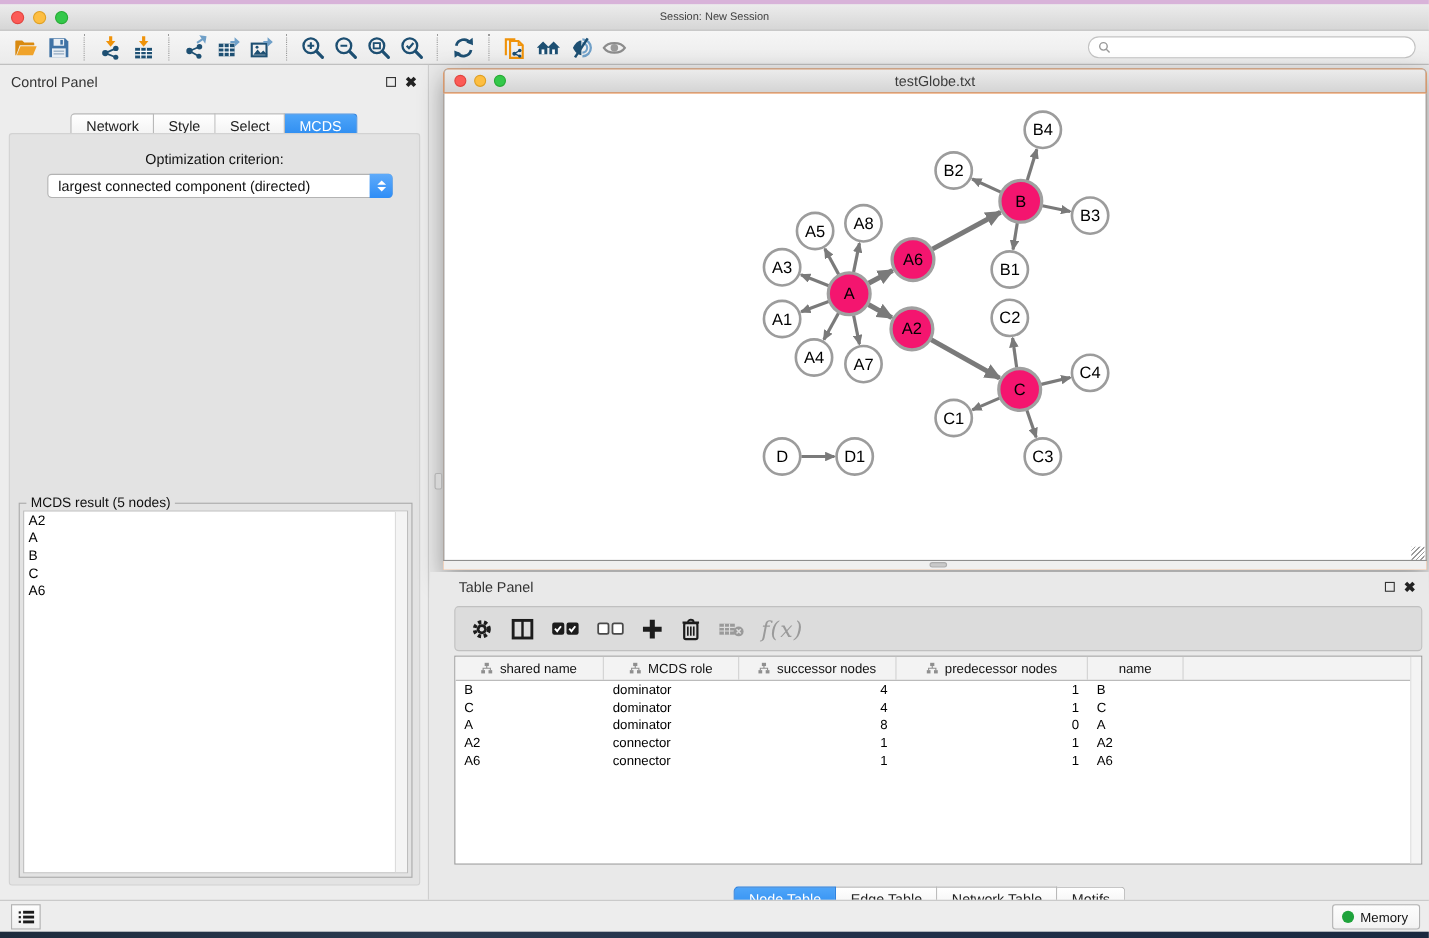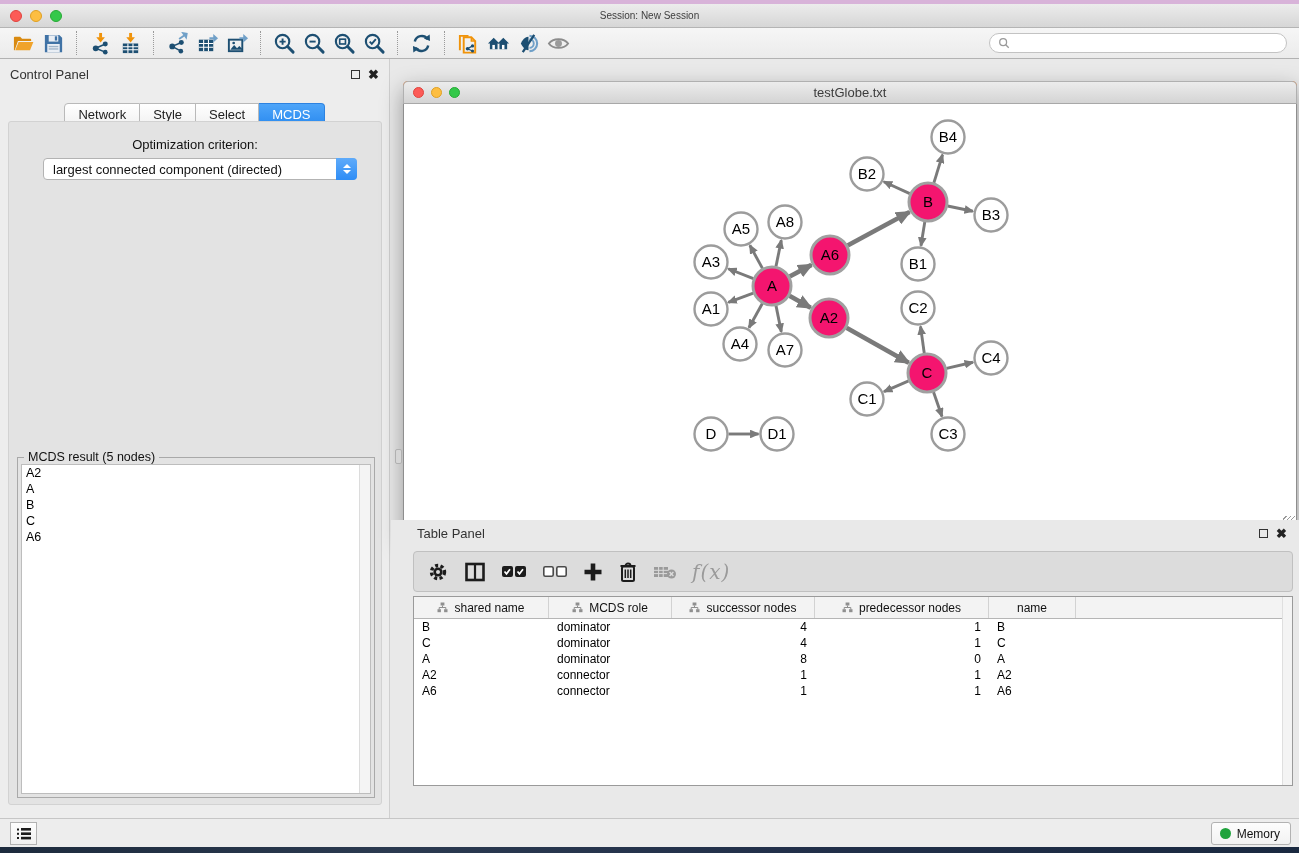--- a/index.html
+++ b/index.html
@@ -66,21 +66,21 @@
   .mac-btn { height:22px; padding:0 14px; font-size:13px; color:#111; background:linear-gradient(#ffffff,#f1f1f1);
     border:1px solid #b9b9b9; border-radius:4px; display:flex; align-items:center; cursor:default; font-family:"Liberation Sans",sans-serif; }
 
   .groupbox { position:absolute; left:8px; top:335px; width:358px; height:341px; border:1px solid #a9a9a9; }
   .gb-label { position:absolute; left:6px; top:-8px; background:#e3e3e3; padding:0 4px; font-size:12.5px; color:#111; }
   .gb-list { position:absolute; left:3px; top:6px; width:350px; height:330px; background:#fff; border:1px solid #bdbdbd; overflow:hidden; }
   .gb-scroll { position:absolute; right:0; top:0; width:11px; height:100%; background:#f4f4f4; border-left:1px solid #dcdcdc; }
   .list-item { font-size:12.5px; color:#000; padding:1px 0 1px 4px; line-height:14px; }
 
   
-  .net-window { position:absolute; left:403px; top:22px; width:894px; height:456px;
+  .net-window { position:absolute; left:403px; top:3px; width:894px; height:456px;
     background:#f97316; box-shadow:0 8px 22px rgba(0,0,0,0.35); border-radius:5px 5px 0 0; }
   .net-titlebar { height:23px; background:linear-gradient(#ececec,#d4d4d4); border:1px solid #b0b0b0; border-bottom:1px solid #a8a8a8;
     border-radius:5px 5px 0 0; display:flex; align-items:center; position:relative; }
   .net-titlebar .nt-lights { position:absolute; left:9px; display:flex; gap:7px; }
   .net-titlebar .light { width:11px; height:11px; }
   .net-title { width:100%; text-align:center; font-size:13px; color:#3c3c3c; }
   .net-canvas { position:absolute; left:0; top:23px; width:894px; height:425px; background:#fff; border:1px solid #8e8e8e; border-top:none; }
   .net-hscroll { position:absolute; left:0; top:448px; width:894px; height:8px; background:#f0f0f0; }
   .net-hthumb { position:absolute; left:442px; top:1px; width:16px; height:5px; background:#c9c9c9; border:1px solid #adadad; border-radius:3px; }
   .net-resize { position:absolute; right:2px; bottom:9px; width:12px; height:12px;
@@ -537,20 +537,26 @@
           <div class="tbl-row">
             <div class="tbl-cell" style="width: 135px;">A6</div>
             <div class="tbl-cell" style="width: 123px;">connector</div>
             <div class="tbl-cell num" style="width: 143px;">1</div>
             <div class="tbl-cell num" style="width: 174px;">1</div>
             <div class="tbl-cell" style="width: 87px;">A6</div>
           </div>
         </div>
       <div class="tbl-vscroll"></div>
     </div>
+    <div class="tp-tabs seg-tabs">
+        <div class="seg-tab active">Node Table</div>
+        <div class="seg-tab">Edge Table</div>
+        <div class="seg-tab">Network Table</div>
+        <div class="seg-tab">Motifs</div>
+      </div>
   </div>
 
 </div>
 
 <div class="statusbar">
   <div class="sb-listbtn">
     <svg width="16" height="14" viewBox="0 0 16 14">
       <rect x="1" y="1.5" width="2" height="2" fill="#1c1c1c"></rect>
         <rect x="5" y="1" width="10" height="2.6" fill="#1c1c1c"></rect>
       <rect x="1" y="5.8" width="2" height="2" fill="#1c1c1c"></rect>

